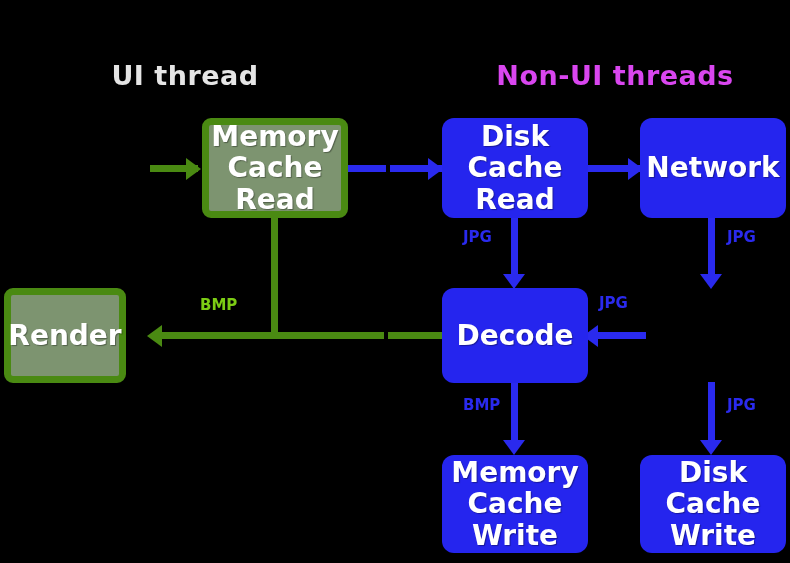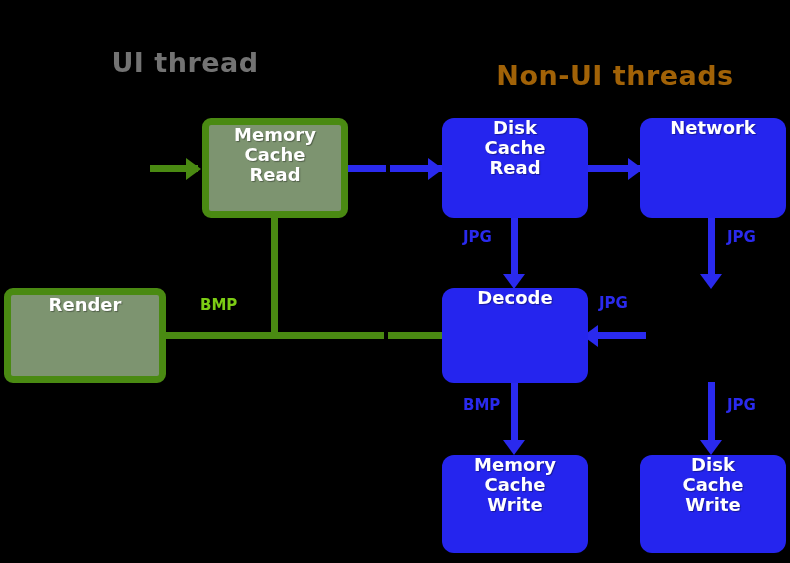--- a/index.html
+++ b/index.html
@@ -20,40 +20,41 @@
   .title {
     position: absolute;
     font-size: 27px;
     font-weight: bold;
     letter-spacing: 0.5px;
     white-space: nowrap;
     text-align: center;
   }
   .title-ui {
     left: 100px;
-    top: 47px;
+    top: 60px;
     width: 170px;
-    color: #737373;
+    color: #e5e5e5;
   }
   .title-nonui {
     left: 480px;
     top: 60px;
     width: 270px;
-    color: #a16207;
+    color: #d946ef;
   }
 
   
   .node {
     position: absolute;
     box-sizing: border-box;
     display: flex;
+    align-items: center;
     justify-content: center;
     text-align: center;
     color: #ffffff;
-    font-size: 18px;
+    font-size: 28px;
     font-weight: bold;
     line-height: 1.12;
     z-index: 5;
   }
   .node .lbl {
     pointer-events: none;
     white-space: pre-line;
     text-shadow: 1px 1px 1px rgba(0,0,0,0.35);
   }
   .node-green {
@@ -180,21 +181,21 @@
 
   <div class="edge-label label-bmp-green" style="left:200px; top:296px;">BMP</div>
 
 
   <div class="node node-green" style="left:202px; top:118px; width:146px; height:100px;">
     <span class="lbl">Memory
 Cache
 Read</span>
   </div>
 
-  <div class="node node-green" style="left:4px; top:288px; width:162px; height:95px;">
+  <div class="node node-green" style="left:4px; top:288px; width:122px; height:95px;">
     <span class="lbl">Render</span>
   </div>
 
   <div class="node node-blue" style="left:442px; top:118px; width:146px; height:100px;">
     <span class="lbl">Disk
 Cache
 Read</span>
   </div>
 
   <div class="node node-blue" style="left:442px; top:288px; width:146px; height:95px;">

